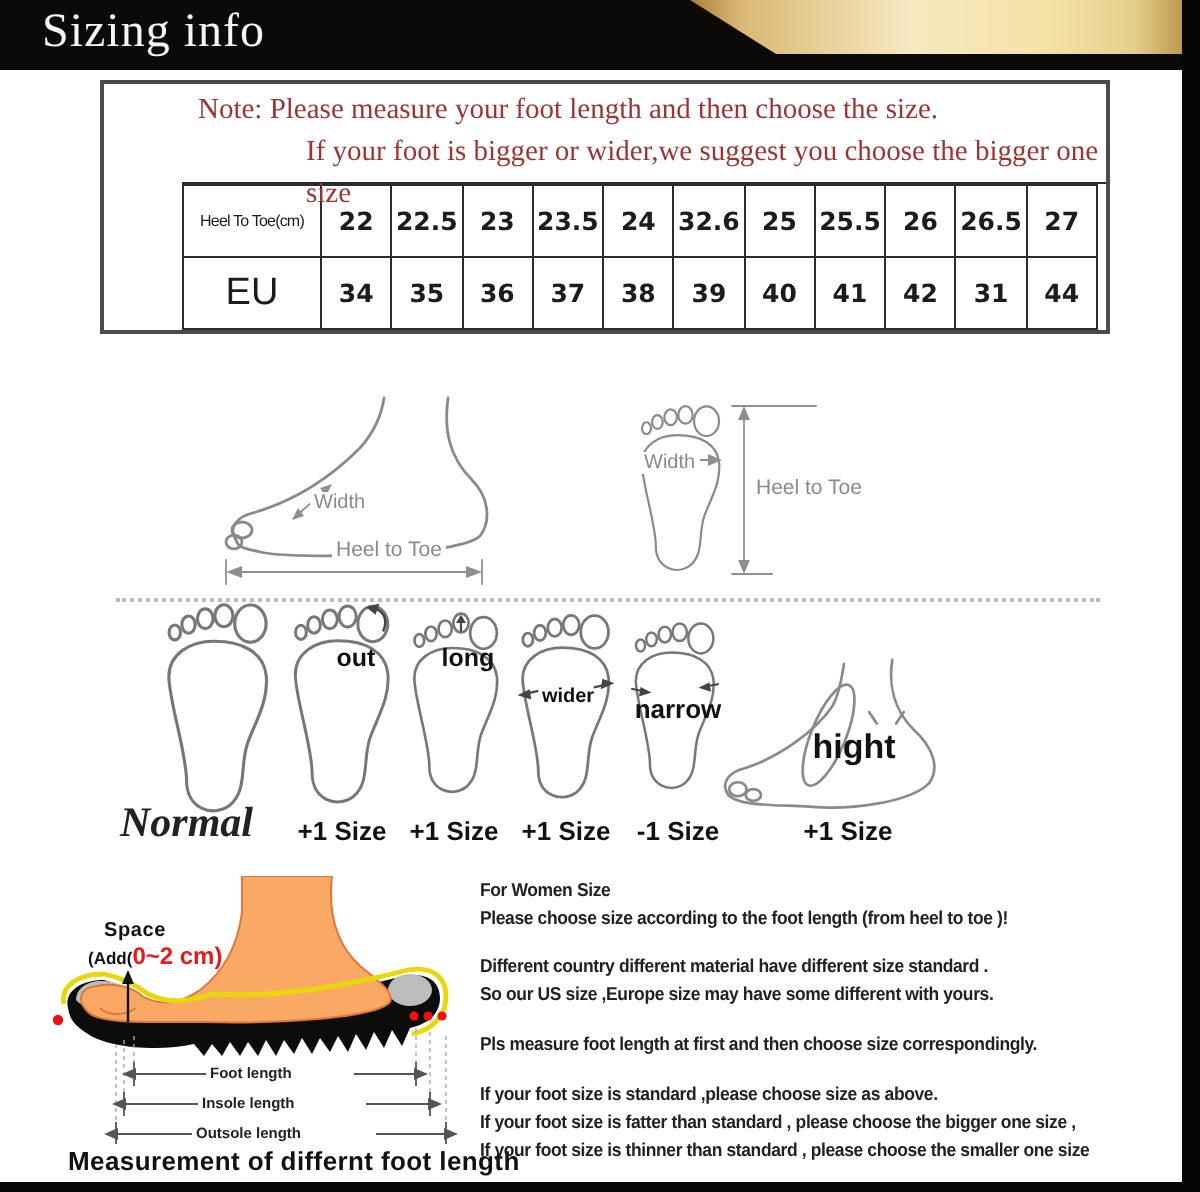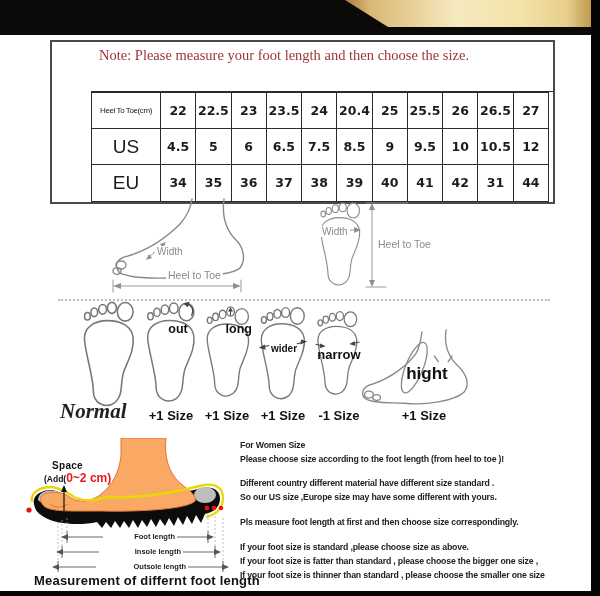--- a/index.html
+++ b/index.html
@@ -42,72 +42,60 @@
   #dotted-divider{left:58px;top:299px;width:492px;border-top:2px dotted #bcbcbc;height:0;}
   .fp path,.fp ellipse,.fp line{fill:#fff;stroke:#777;stroke-width:1.6;}
   .fp .anno{fill:none;stroke:#444;stroke-width:1.3;}
   .fp .ahead{fill:#444;stroke:none;}
   .type-lbl{color:#111;font-weight:bold;font-size:12.5px;text-align:center;}
   .size-lbl{color:#111;font-weight:bold;font-size:13px;text-align:center;
       font-family:Liberation Sans, sans-serif;width:62px;}
   #normal-lbl{font-family:Liberation Serif, serif;font-style:italic;font-size:21px;font-weight:600;color:#222;}
 
   
-  .dim-lbl{font-size:7.5px;font-weight:bold;color:#222;background:#fff;text-align:right;padding:0 2px;}
+  .dim-lbl{font-size:7.5px;font-weight:bold;color:#222;background:#fff;text-align:left;padding:0 2px;}
   #space-lbl1{left:52px;top:460px;font-size:10px;font-weight:bold;color:#111;letter-spacing:.3px;}
   #space-lbl2{left:44px;top:471px;font-size:8.5px;font-weight:bold;color:#111;}
   #space-lbl2 .red{color:#e8191c;font-size:12px;}
   #caption{left:34px;top:573px;font-size:13px;font-weight:bold;color:#111;letter-spacing:.2px;}
 
   
   #info-block{left:240px;top:438px;width:360px;transform:scaleX(.94);transform-origin:left top;}
   .info-line{position:absolute;left:0;white-space:nowrap;font-size:9.3px;font-weight:bold;color:#222;letter-spacing:-.2px;}
 </style>
 </head>
 <body>
 
 <div id="stage">
 
   <div id="header-bar" class="abs">
     <div id="gold-ribbon" class="abs"></div>
   </div>
+  <div id="page-title" class="abs">Sizing info</div>
 
   <div id="size-panel" class="abs">
     <div id="note-box">
       <div id="note-line1">Note: Please measure your foot length and then choose the size.</div>
+      <div id="note-line2">If your foot is bigger or wider,we suggest you choose the bigger one size</div>
     </div>
     <table id="size-table">
       <tbody>
           <tr>
         <td class="rowlabel hd-small">Heel To Toe(cm)</td>
         <td class="val">22</td>
         <td class="val">22.5</td>
         <td class="val">23</td>
         <td class="val">23.5</td>
         <td class="val">24</td>
-        <td class="val">20.4</td>
+        <td class="val">32.6</td>
         <td class="val">25</td>
         <td class="val">25.5</td>
         <td class="val">26</td>
         <td class="val">26.5</td>
         <td class="val">27</td>
-      </tr>
-      <tr>
-        <td class="rowlabel hd-big">US</td>
-        <td class="val">4.5</td>
-        <td class="val">5</td>
-        <td class="val">6</td>
-        <td class="val">6.5</td>
-        <td class="val">7.5</td>
-        <td class="val">8.5</td>
-        <td class="val">9</td>
-        <td class="val">9.5</td>
-        <td class="val">10</td>
-        <td class="val">10.5</td>
-        <td class="val">12</td>
       </tr>
       <tr>
         <td class="rowlabel hd-big">EU</td>
         <td class="val">34</td>
         <td class="val">35</td>
         <td class="val">36</td>
         <td class="val">37</td>
         <td class="val">38</td>
         <td class="val">39</td>
         <td class="val">40</td>
@@ -214,21 +202,21 @@
   <svg class="abs sketch" style="left:359px;top:329px;" width="126" height="82" viewBox="0 0 130 85">
     <path d="M 5,71 C 1,65 5,59 14,57 C 32,51 50,38 59,25 C 63,18 64,9 65,3"></path>
     <path d="M 90,1 C 88,14 91,27 101,37 C 111,46 115,57 109,65 C 99,75 68,79 47,77 C 29,76 11,77 5,71"></path>
     <ellipse cx="10" cy="68" rx="4.5" ry="3.6" style="fill:#fff"></ellipse>
     <ellipse cx="18" cy="71" rx="4" ry="3" style="fill:#fff"></ellipse>
     <ellipse cx="57" cy="40" rx="9" ry="28" transform="rotate(22 57 40)"></ellipse>
     <path d="M 78,28 L 82,34 M 92,34 L 96,28"></path>
   </svg>
 
   <div class="abs type-lbl" style="left:160px;top:322px;width:36px;">out</div>
-  <div class="abs type-lbl" style="left:216px;top:322px;width:36px;text-align:right;">long</div>
+  <div class="abs type-lbl" style="left:216px;top:322px;width:36px;">long</div>
   <div class="abs type-lbl" style="left:262px;top:343px;width:44px;font-size:10px;">wider</div>
   <div class="abs type-lbl" style="left:316px;top:347px;width:46px;font-size:13px;">narrow</div>
   <div class="abs type-lbl" style="left:402px;top:364px;width:50px;font-size:17px;">hight</div>
 
   <div id="normal-lbl" class="abs" style="left:60px;top:399px;">Normal</div>
   <div class="abs size-lbl" style="left:140px;top:408px;">+1 Size</div>
   <div class="abs size-lbl" style="left:196px;top:408px;">+1 Size</div>
   <div class="abs size-lbl" style="left:252px;top:408px;">+1 Size</div>
   <div class="abs size-lbl" style="left:308px;top:408px;">-1 Size</div>
   <div class="abs size-lbl" style="left:393px;top:408px;">+1 Size</div>

